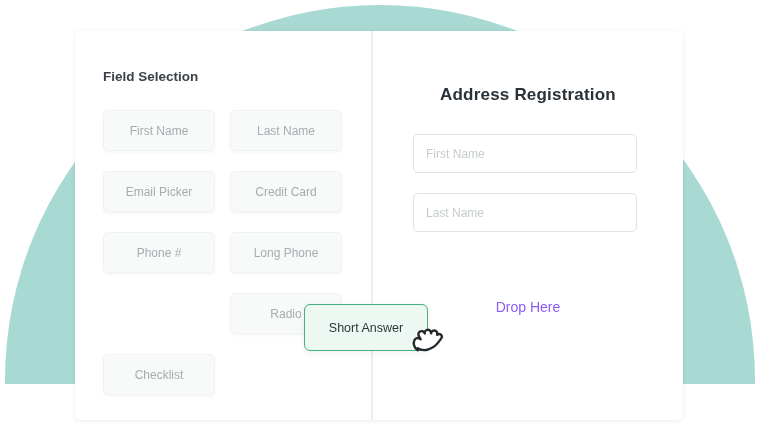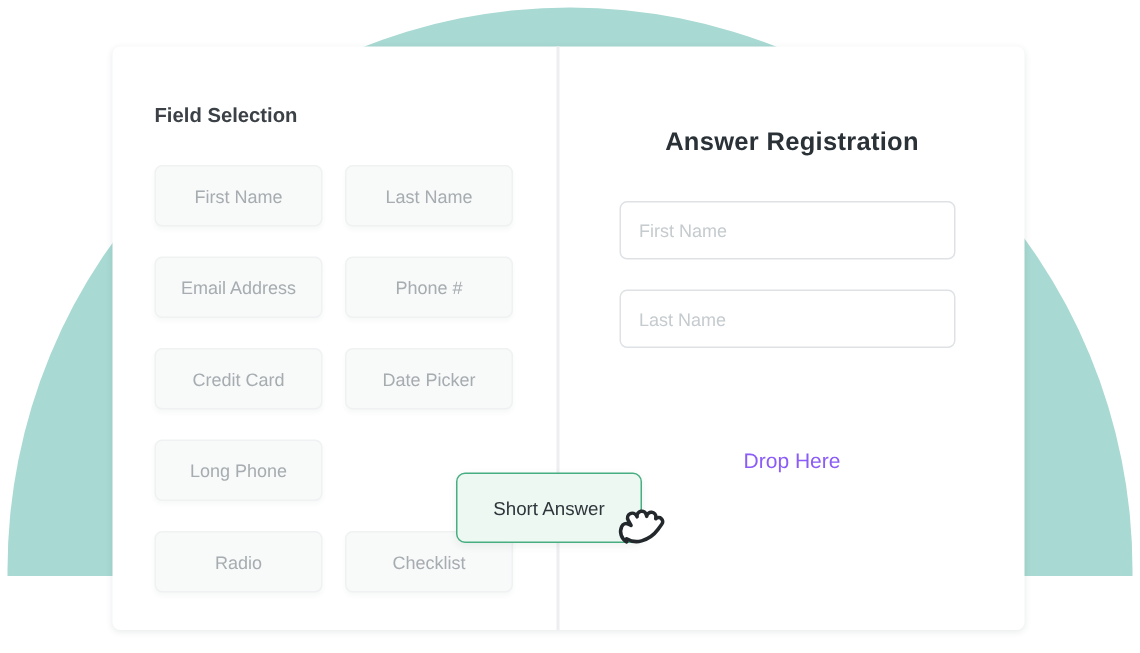--- a/index.html
+++ b/index.html
@@ -36,53 +36,52 @@
   .preview-input::placeholder{color:#c5cbce;opacity:1;}
   .input-1{top:103px;}
   .input-2{top:162px;}
   .dropzone{position:absolute;left:298px;top:268px;width:310px;text-align:center;
             font-size:14px;color:#8b5cf6;}
 
   
   .drag-chip{position:absolute;left:229px;top:273px;width:122px;height:45px;
              background:#eef8f2;border:1.5px solid #47ae82;border-radius:6px;
              display:flex;align-items:center;justify-content:center;
-             font-size:12.5px;color:#2f363b;box-shadow:0 2px 6px rgba(30,90,60,.08);margin-top:11px;}
+             font-size:12.5px;color:#2f363b;box-shadow:0 2px 6px rgba(30,90,60,.08);}
   .grab-cursor{position:absolute;right:-18px;bottom:-11px;width:41px;height:41px;
                transform:rotate(-8deg);}
 </style>
 </head>
 <body>
 
 <div class="stage">
 
   <div class="hero-clip">
     <div class="teal-circle"></div>
   </div>
 
   <div class="card">
 
     <div class="panel-title">Field Selection</div>
 
     <div class="field-grid">
       <div class="field-btn">First Name</div>
       <div class="field-btn">Last Name</div>
-      <div class="field-btn">Email Address</div>
+      <div class="field-btn">Email Picker</div>
+      <div class="field-btn">Credit Card</div>
       <div class="field-btn">Phone #</div>
-      <div class="field-btn">Credit Card</div>
-      <div class="field-btn">Date Picker</div>
       <div class="field-btn">Long Phone</div>
       <div class="field-slot"></div>
       <div class="field-btn">Radio</div>
       <div class="field-btn">Checklist</div>
     </div>
 
     <div class="divider"></div>
 
-    <div class="form-title">Answer Registration</div>
+    <div class="form-title">Address Registration</div>
 
     <input class="preview-input input-1" placeholder="First Name" style="">
     <input class="preview-input input-2" placeholder="Last Name" style="">
 
     <div class="dropzone">Drop Here</div>
 
     <div class="drag-chip">
       <span>Short Answer</span>
       <svg class="grab-cursor" viewBox="0 0 40 40" xmlns="http://www.w3.org/2000/svg">
         <path d="M12.2 28.5 C9 26 8.2 21.5 10.4 18.1 c1-1.5 3-1.9 4.5-.9 l1.6 1.1 -1.4-3.6

